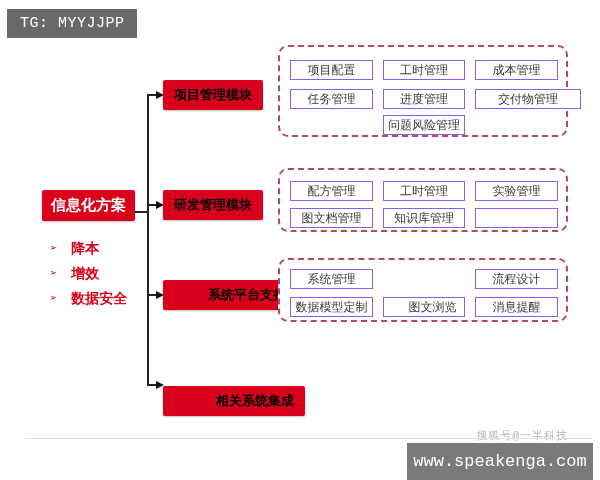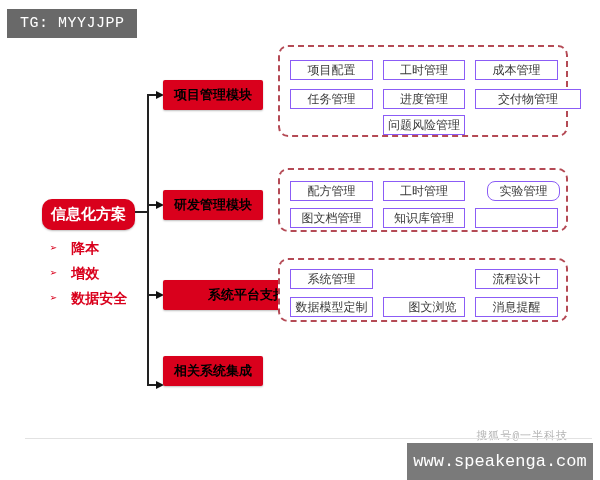--- a/index.html
+++ b/index.html
@@ -8,23 +8,23 @@
     font-family:Liberation Mono, monospace;
   }
   
   .tg-badge{
     position:absolute;left:7px;top:9px;width:130px;height:29px;
     background:#696969;color:#fff;font-size:15px;line-height:29px;
     padding-left:13px;box-sizing:border-box;letter-spacing:.5px;
   }
   
   .root-box{
-    position:absolute;left:42px;top:199px;width:93px;height:31px;
+    position:absolute;left:42px;top:190px;width:93px;height:31px;
     background:#d9001c;color:#fff;font-size:15px;font-weight:bold;
-    display:flex;align-items:center;justify-content:center;border-radius:10px;
+    display:flex;align-items:center;justify-content:center;border-radius:2px;
     box-shadow:0 1px 2px rgba(0,0,0,.25);
   }
   .bullet-list{position:absolute;left:50px;top:236px;width:120px;}
   .bullet-item{display:flex;align-items:center;height:25px;color:#d9001c;font-weight:bold;font-size:14px;}
   .bullet-item .marker{font-size:12px;margin-right:14px;color:#d9001c;}
   
   .line{position:absolute;background:#222;}
   .spine{left:147px;top:94px;width:2px;height:292px;}
   .root-link{left:135px;top:211px;width:13px;height:2px;}
   .branch-link{left:149px;width:9px;height:2px;}
@@ -35,21 +35,21 @@
     border-left:8px solid #111;
   }
   .ar-0{top:91px;} .ar-1{top:201px;} .ar-2{top:291px;} .ar-3{top:381px;}
   
   .branch-box{
     position:absolute;left:163px;width:100px;height:30px;
     background:#d9001c;color:#000000;font-size:13px;font-weight:bold;
     display:flex;align-items:center;justify-content:center;border-radius:2px;
     box-shadow:0 1px 2px rgba(0,0,0,.25);
   }
-  .bb-0{top:80px;} .bb-1{top:190px;} .bb-2{top:280px;padding-left:34px;} .bb-3{top:356px;}
+  .bb-0{top:80px;} .bb-1{top:190px;} .bb-2{top:280px;padding-left:34px;} .bb-3{top:386px;padding-left:42px;}
   
   .group{
     position:absolute;left:278px;width:290px;box-sizing:border-box;
     border:2px dashed #b44a55;border-radius:10px;background:#fff;
   }
   .gr-0{top:45px;height:92px;}
   .gr-1{top:168px;height:64px;}
   .gr-2{top:258px;height:64px;}
   .gr-3{top:350px;height:68px;}
   
@@ -115,21 +115,21 @@
       <div class="cell" style="left: 103px; top: 13px; width: 82px;">工时管理</div>
       <div class="cell" style="left: 195px; top: 13px; width: 83px;">成本管理</div>
       <div class="cell" style="left: 10px; top: 42px; width: 83px;">任务管理</div>
       <div class="cell" style="left: 103px; top: 42px; width: 82px;">进度管理</div>
       <div class="cell" style="left: 195px; top: 42px; width: 106px;">交付物管理</div>
       <div class="cell" style="left: 103px; top: 68px; width: 82px;">问题风险管理</div>
     </div>
   <div class="group gr-1">
       <div class="cell" style="left: 10px; top: 11px; width: 83px;">配方管理</div>
       <div class="cell" style="left: 103px; top: 11px; width: 82px;">工时管理</div>
-      <div class="cell" style="left: 207px; top: 11px; width: 73px; border-radius: 8px;">实验管理</div>
+      <div class="cell" style="left: 195px; top: 11px; width: 83px;">实验管理</div>
       <div class="cell" style="left: 10px; top: 38px; width: 83px;">图文档管理</div>
       <div class="cell" style="left: 103px; top: 38px; width: 82px;">知识库管理</div>
       <div class="cell" style="left: 195px; top: 38px; width: 83px;"></div>
     </div>
   <div class="group gr-2">
       <div class="cell" style="left: 10px; top: 9px; width: 83px;">系统管理</div>
       <div class="cell" style="left: 195px; top: 9px; width: 83px;">流程设计</div>
       <div class="cell" style="left: 10px; top: 37px; width: 83px;">数据模型定制</div>
       <div class="cell" style="left: 103px; top: 37px; width: 82px; padding-left: 17px;">图文浏览</div>
       <div class="cell" style="left: 195px; top: 37px; width: 83px;">消息提醒</div>

